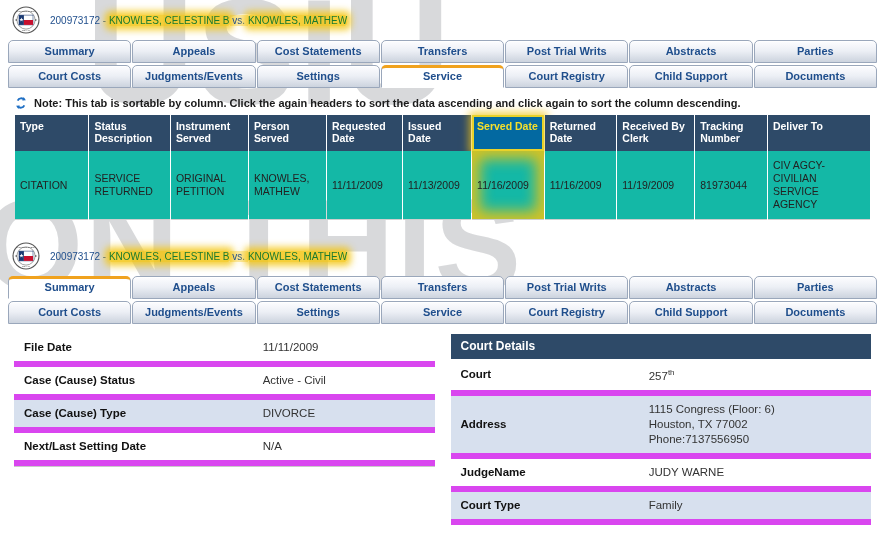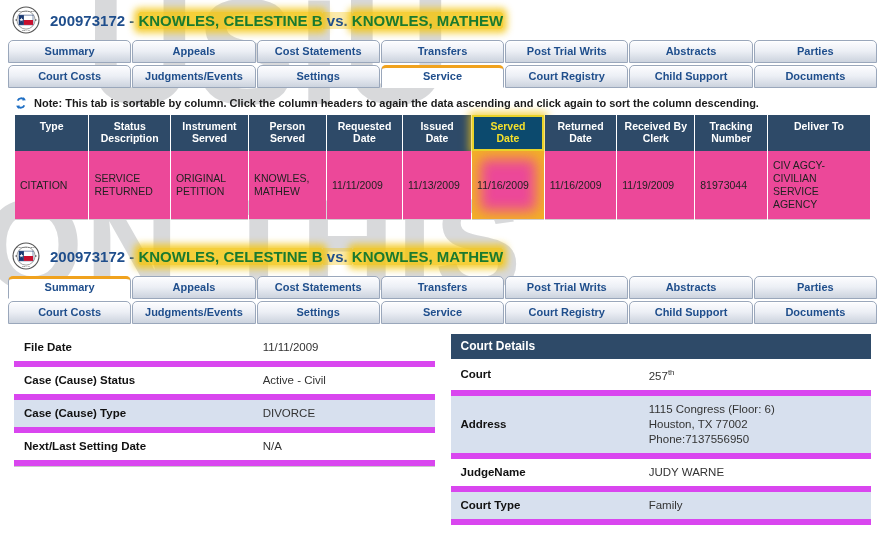--- a/index.html
+++ b/index.html
@@ -35,21 +35,21 @@
   
   .case-header{
     display:flex; align-items:center;
     padding:0 0 0 12px;
     height:40px;
   }
   .seal{
     width:28px;height:28px;flex:0 0 28px;margin-right:10px;
   }
   .case-title{
-    font-size:15px; font-weight:bold; color:#1f4e8c;
+    font-size:10px; font-weight:normal; color:#1f4e8c;
     white-space:nowrap;
   }
   .case-title .parties{
     color:#1a7a2e;
     background:rgba(243,196,14,0.82);
     box-shadow:0 0 7px 4px rgba(243,196,14,0.82);
     border-radius:2px;
   }
   .case-title .dash{color:#1f4e8c;}
   .case-title .vs{
@@ -98,35 +98,35 @@
     width:100%;
     border-collapse:separate;
     border-spacing:1px 0;
     table-layout:fixed;
   }
   table.svc thead th{
     background:#2e4a68;
     color:#ffffff;
     font-size:10.5px;
     font-weight:bold;
-    text-align:center;
+    text-align:left;
     vertical-align:top;
     padding:5px 5px 7px;
     line-height:12px;
     cursor:pointer;
   }
   table.svc thead th.sorted{
-    background:#0c4a6e;
+    background:#0369a1;
     color:#f5e02c;
     border:2px solid #e8d22a;
-    padding:3px 15px 5px;
+    padding:3px 3px 5px;
     box-shadow:0 0 8px 3px rgba(243,196,14,0.75);
   }
   table.svc tbody td{
-    background:#ec4899;
+    background:#14b8a6;
     color:#222;
     font-size:10.5px;
     vertical-align:middle;
     padding:8px 5px;
     line-height:13px;
     border-bottom:1px solid #cfcfcf;
   }
   table.svc tbody td.top{vertical-align:top;}
 
   
@@ -222,21 +222,21 @@
 
     <div class="note">
       <span class="note-icon">
         <svg viewBox="0 0 16 16" width="14" height="14">
           <path d="M4.2 5.2 A4.4 4.4 0 0 1 11.6 4.2" fill="none" stroke="#1f6fc4" stroke-width="2.1"></path>
           <polygon points="11.0,1.2 13.6,4.9 9.4,5.1" fill="#1f6fc4"></polygon>
           <path d="M11.8 10.8 A4.4 4.4 0 0 1 4.4 11.8" fill="none" stroke="#1f6fc4" stroke-width="2.1"></path>
           <polygon points="5.0,14.8 2.4,11.1 6.6,10.9" fill="#1f6fc4"></polygon>
         </svg>
       </span>
-      <span>Note: This tab is sortable by column. Click the column headers to again the data ascending and click again to sort the column descending.</span>
+      <span>Note: This tab is sortable by column. Click the again headers to sort the data ascending and click again to sort the column descending.</span>
     </div>
 
     <div class="svc-wrap">
       <table class="svc">
         <colgroup>
           <col style="width:8.2%">
             <col style="width:9.0%">
             <col style="width:8.6%">
             <col style="width:8.6%">
           <col style="width:8.4%">

